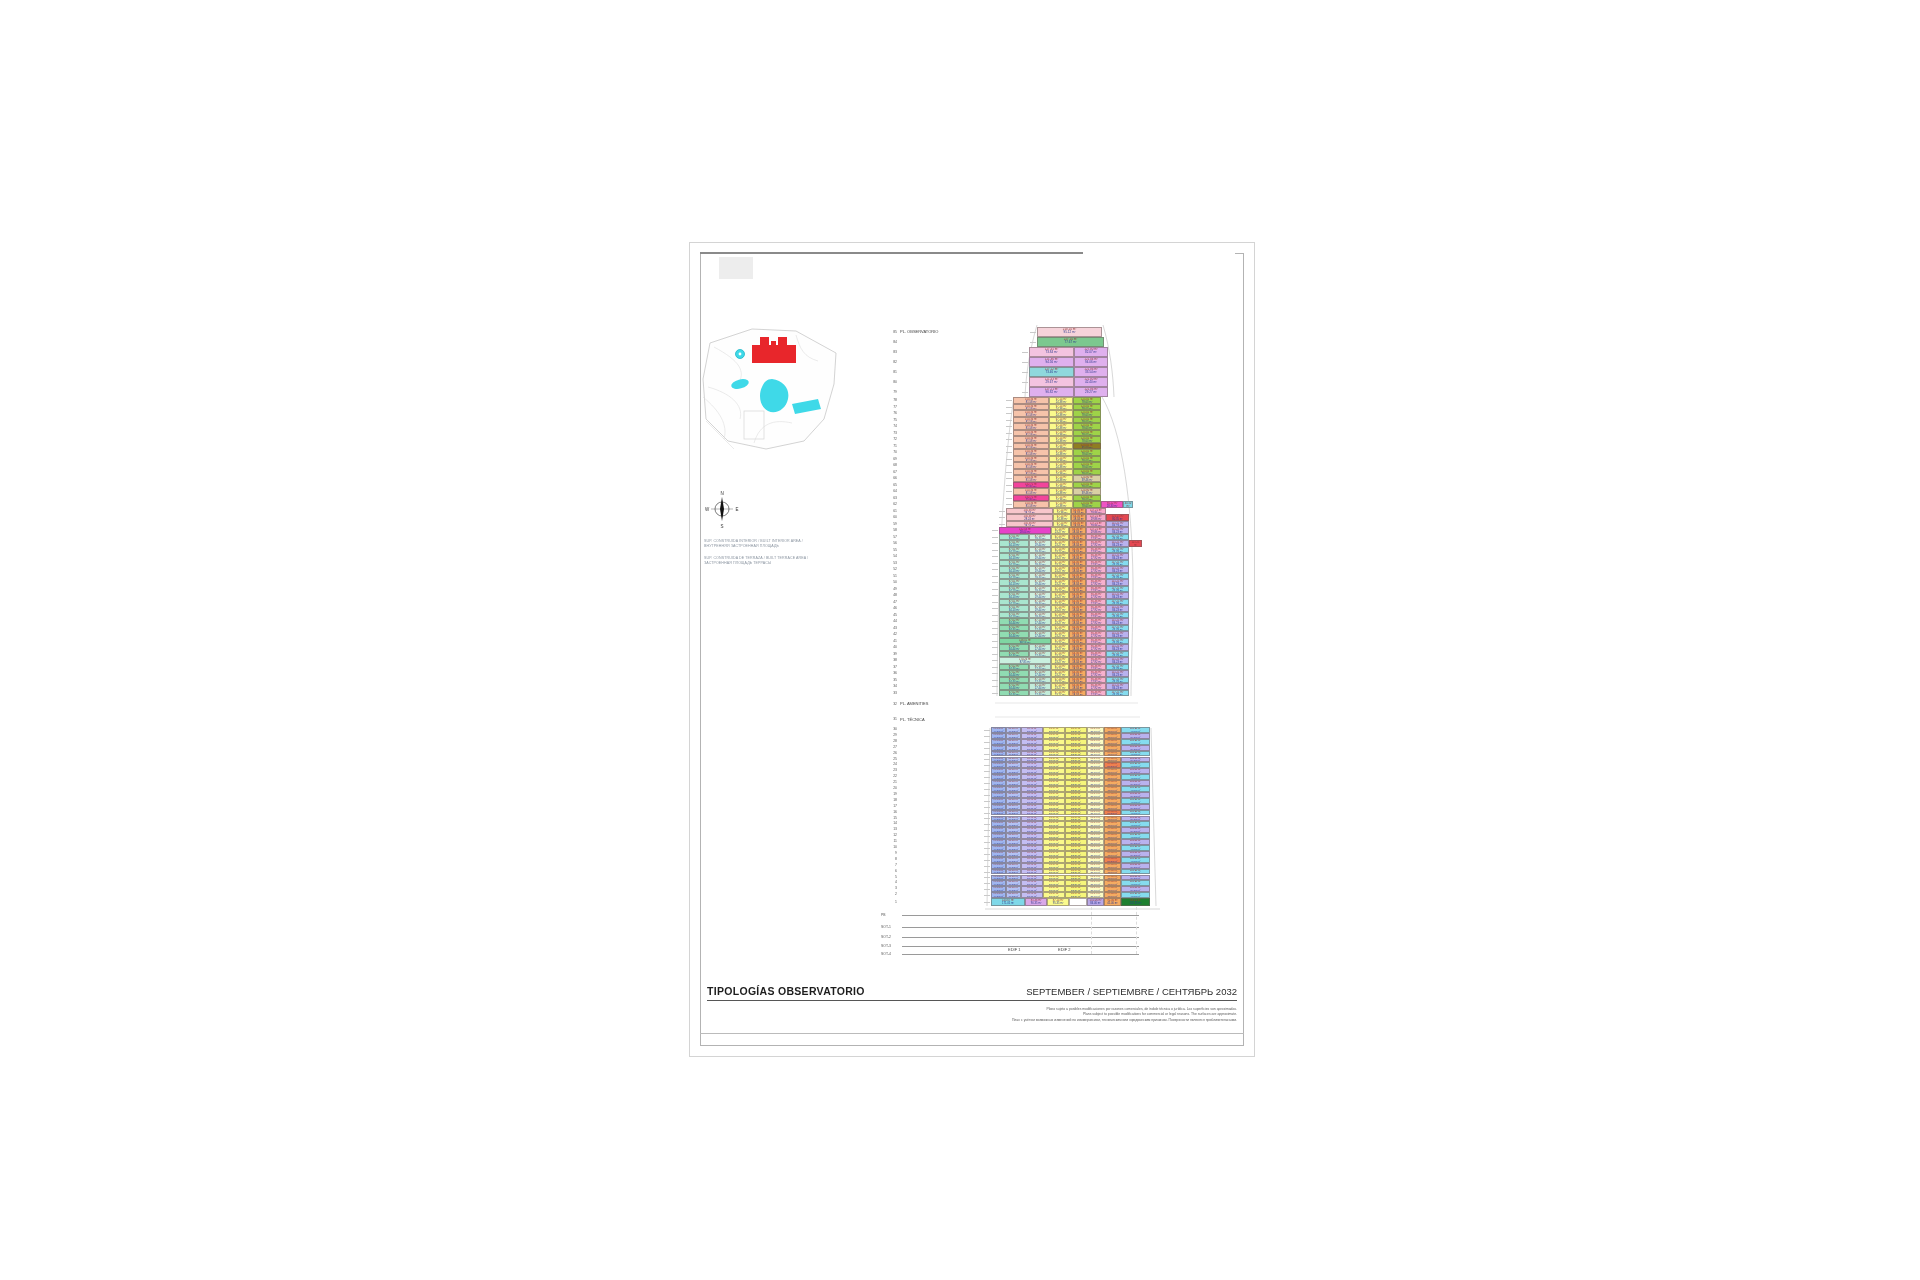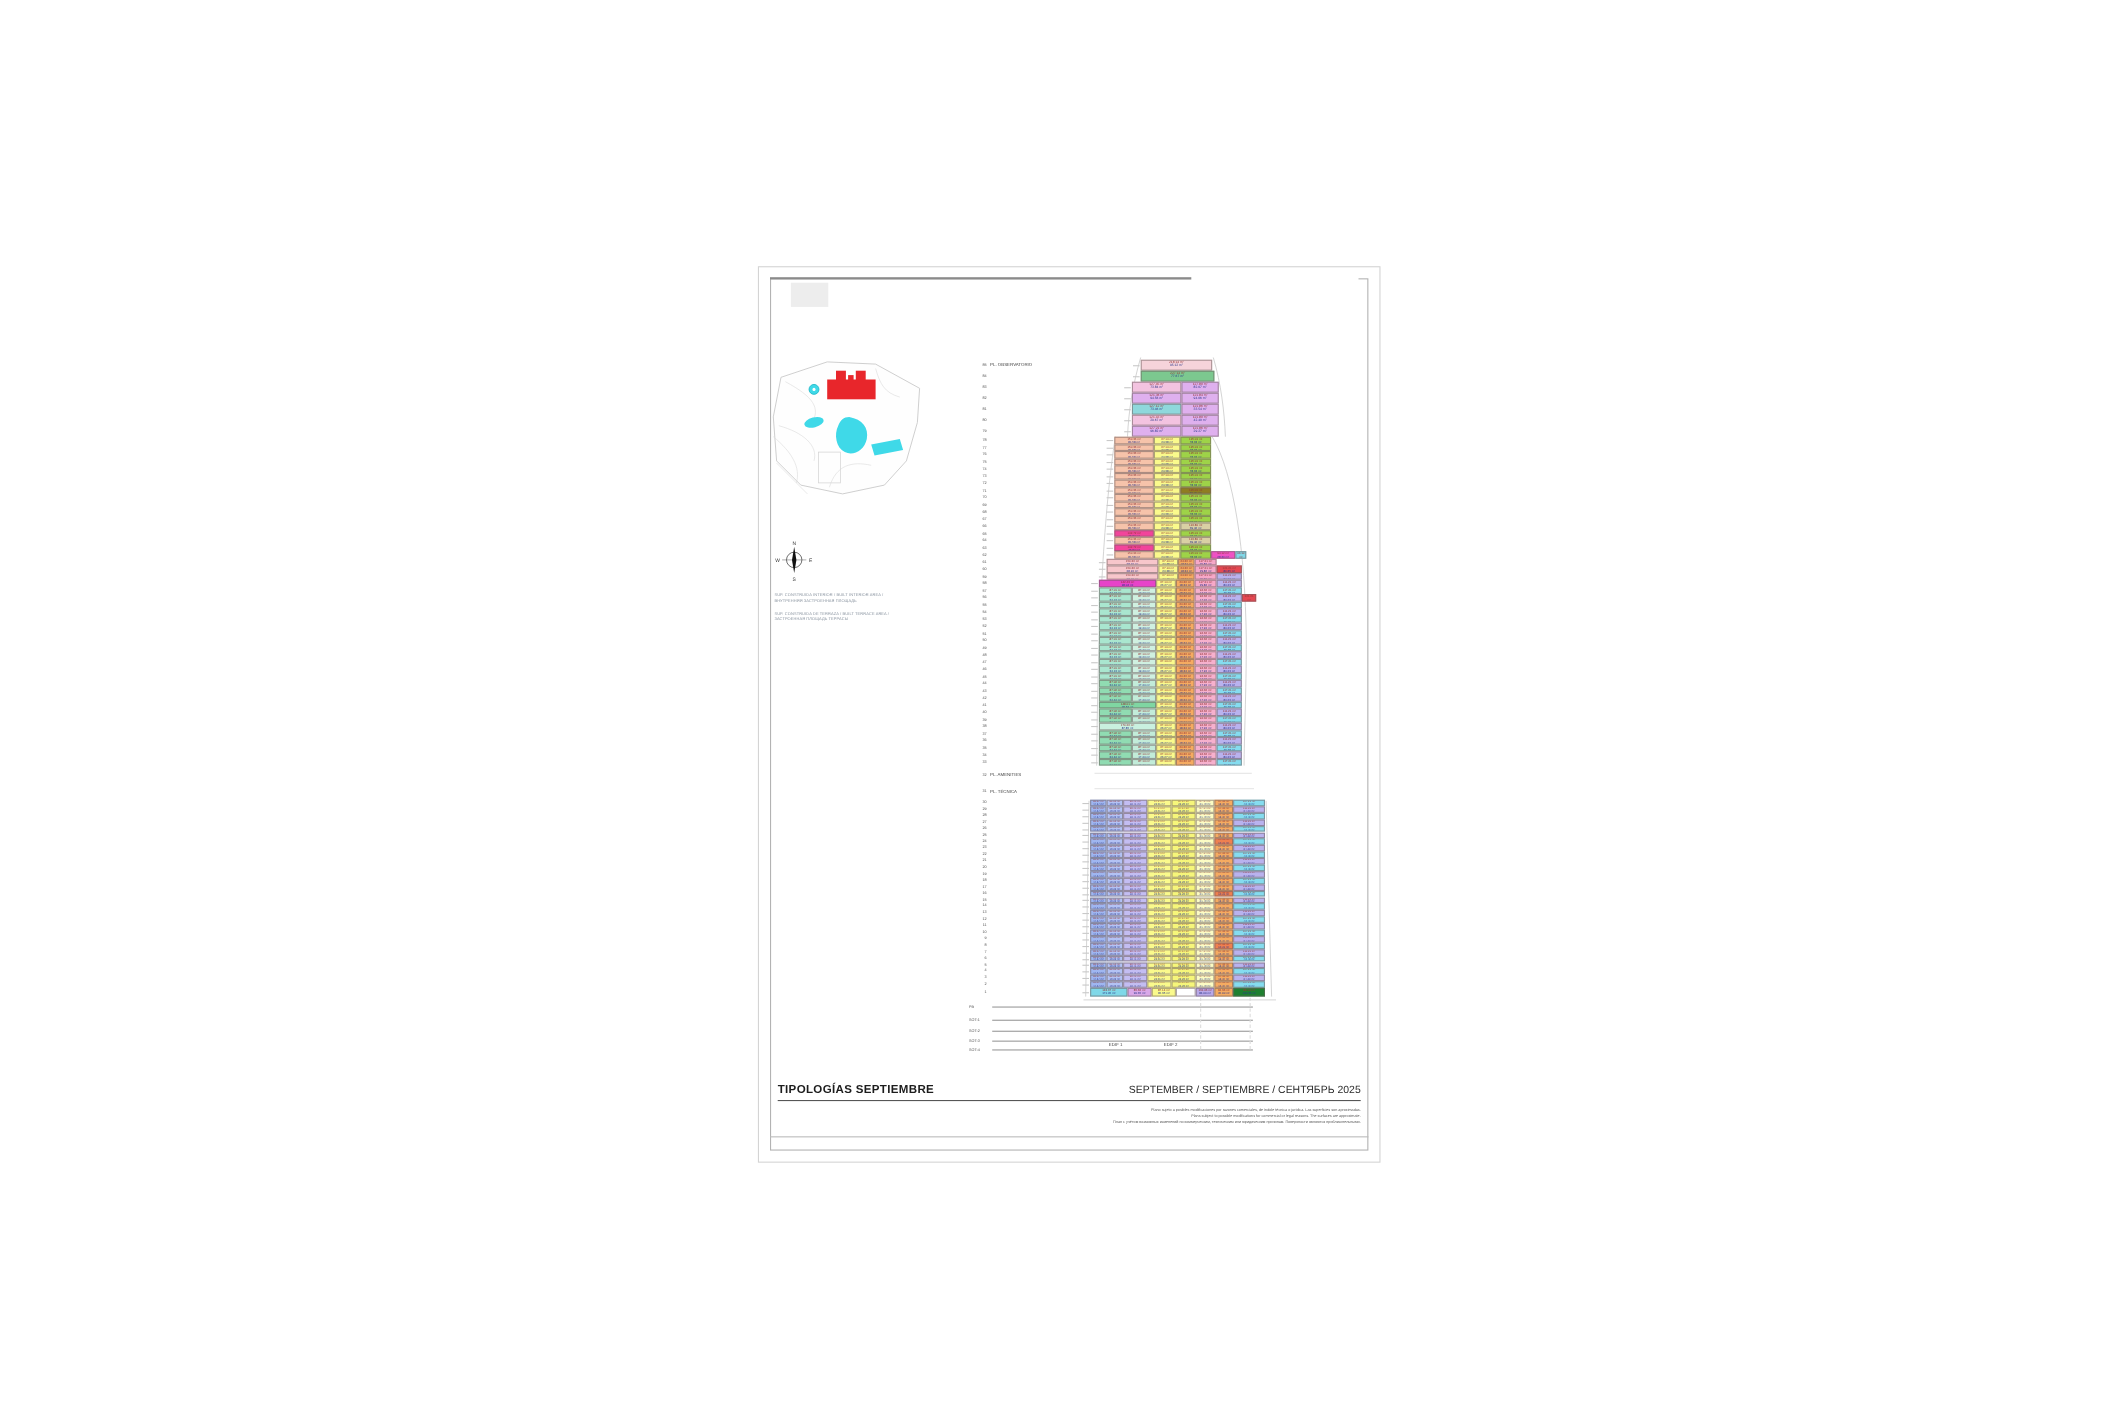--- a/index.html
+++ b/index.html
@@ -2337,22 +2337,22 @@
         <div class="basement-line" style="left: 212px; width: 237px; top: 703px;"></div>
         <span class="basement-label" style="left: 191px; top: 701px;">SOT-3</span>
         <div class="basement-line" style="left: 212px; width: 237px; top: 711px;"></div>
         <span class="basement-label" style="left: 191px; top: 709px;">SOT-4</span>
         <span class="edif-label" style="left: 318px; top: 704px;">EDIF 1</span>
         <span class="edif-label" style="left: 368px; top: 704px;">EDIF 2</span>
         <div class="vguide" style="left: 401px; top: 664px; height: 47px;"></div>
         <div class="vguide" style="left: 446px; top: 664px; height: 47px;"></div>
       </div>
 
-    <div class="title-left">TIPOLOGÍAS SEPTIEMBRE</div>
-    <div class="title-right">SEPTEMBER / SEPTIEMBRE / СЕНТЯБРЬ 2025</div>
+    <div class="title-left">TIPOLOGÍAS OBSERVATORIO</div>
+    <div class="title-right">SEPTEMBER / SEPTIEMBRE / СЕНТЯБРЬ 2032</div>
     <div class="title-rule"></div>
     <div class="disclaimer">
       <div>Plano sujeto a posibles modificaciones por razones comerciales, de índole técnica o jurídica. Las superficies son aproximadas.</div>
       <div>Plans subject to possible modifications for commercial or legal reasons. The surfaces are approximate.</div>
       <div>План с учётом возможных изменений по коммерческим, техническим или юридическим причинам. Поверхности являются приблизительными.</div>
     </div>
     <div class="bottom-rule"></div>
 
   </div>
 </div>

